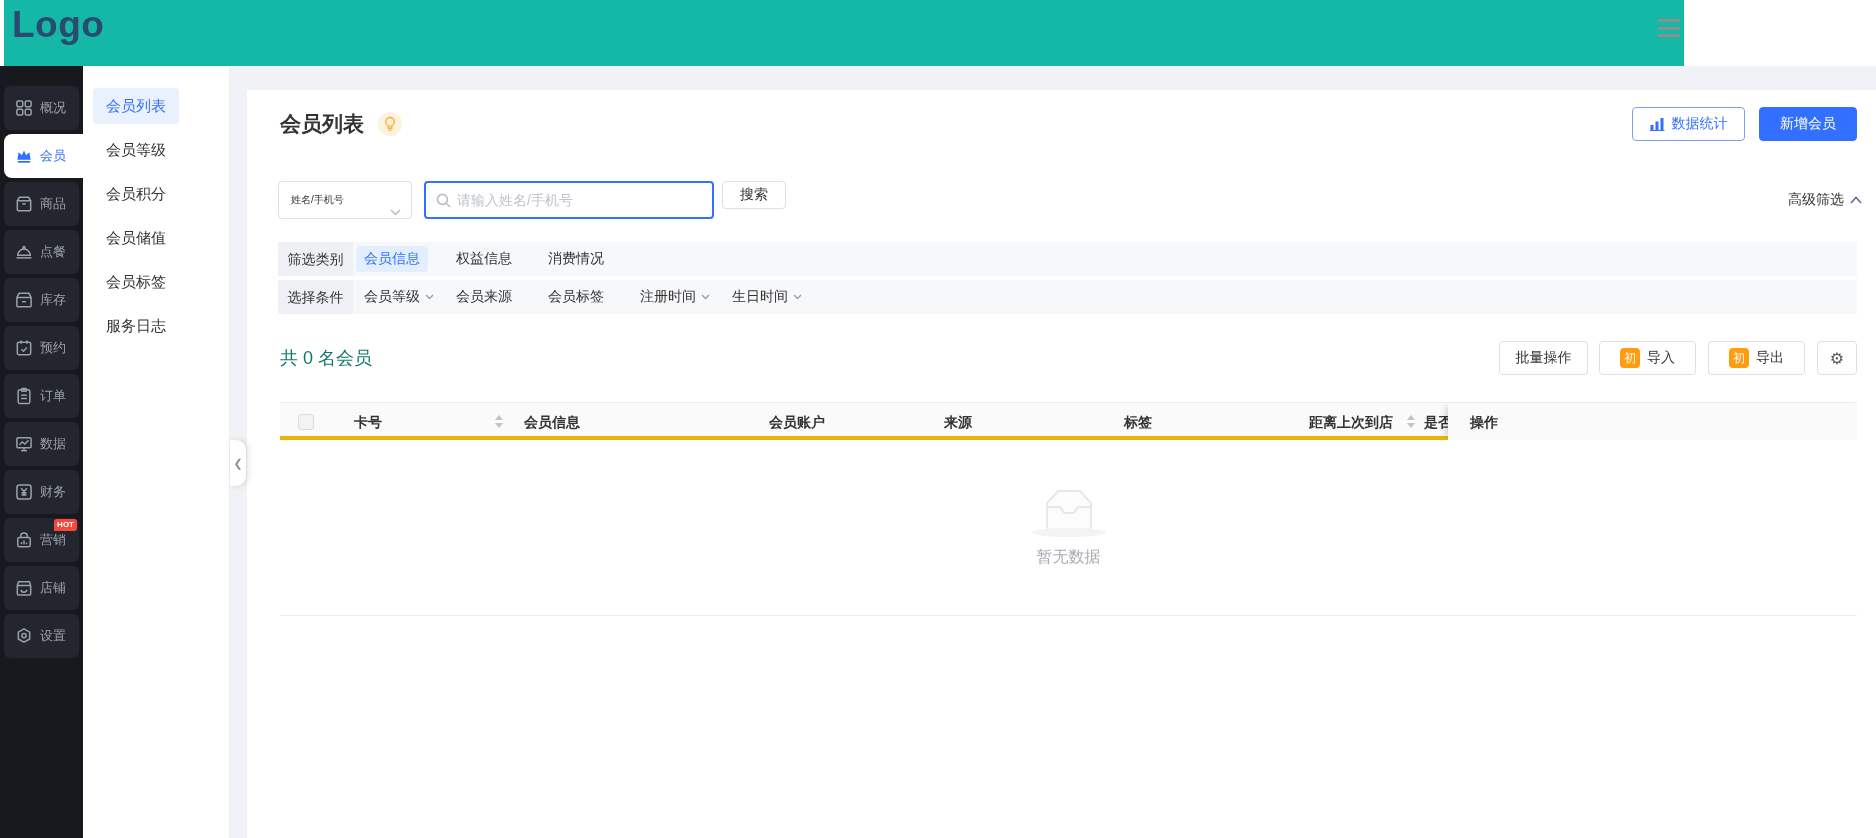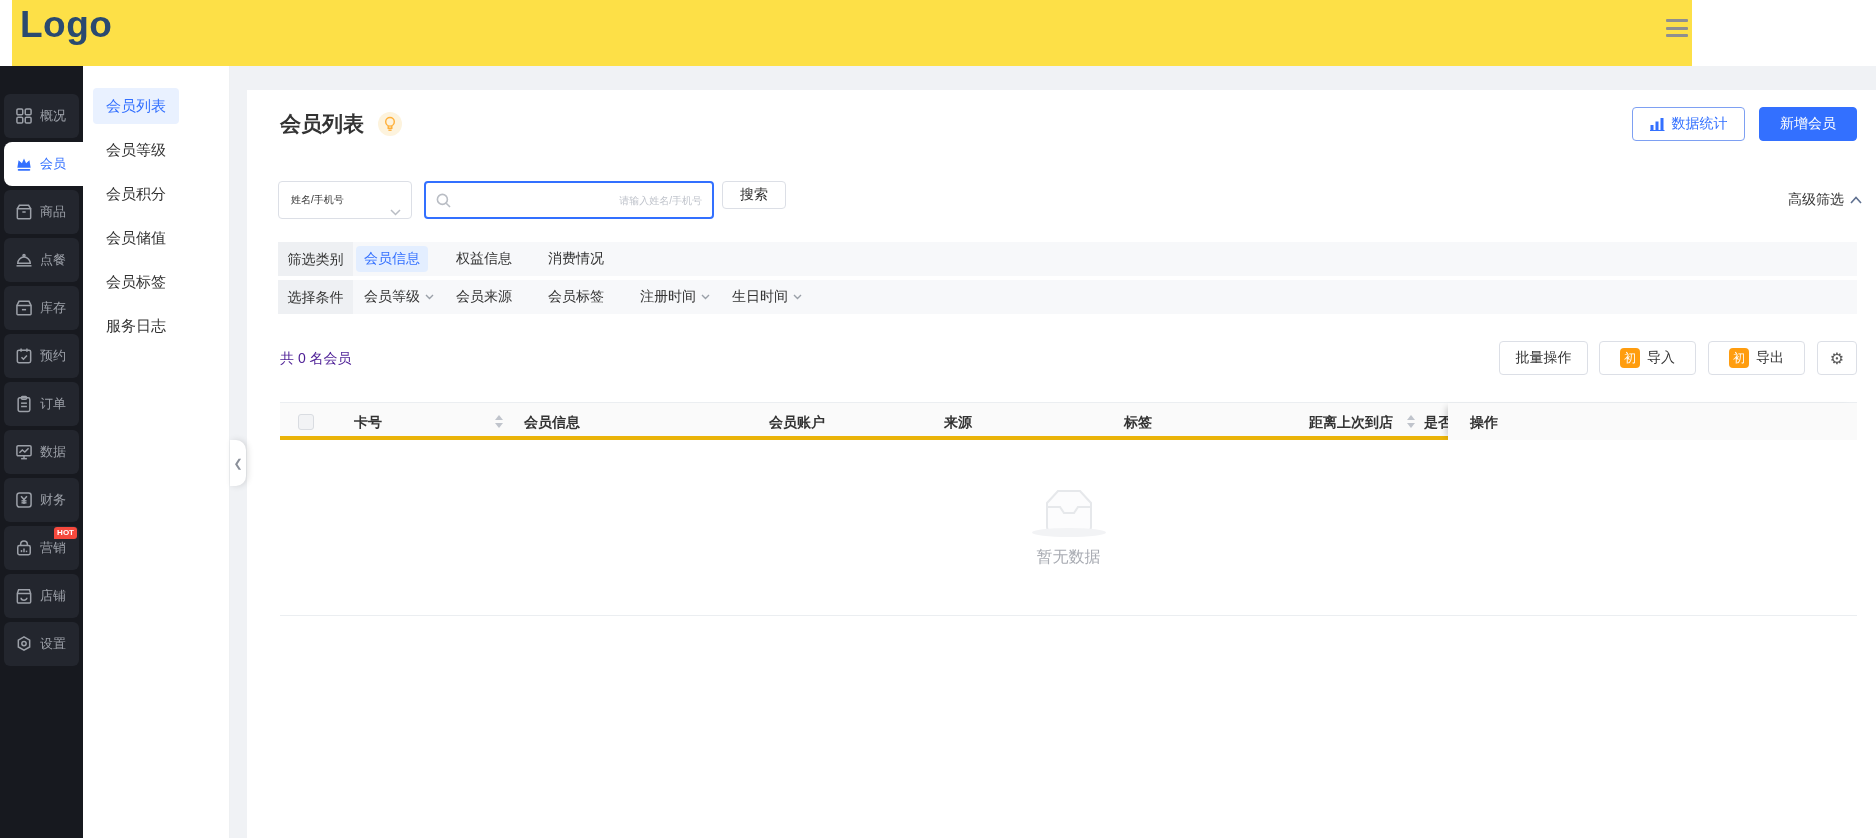--- a/index.html
+++ b/index.html
@@ -1,27 +1,27 @@
 <!DOCTYPE html>
 <html><head>
 <meta charset="utf-8">
 <style>
   * { margin:0; padding:0; box-sizing:border-box; }
   html,body { width:1876px; height:838px; overflow:hidden; background:#fff;
     font-family:"Liberation Sans","DejaVu Sans",sans-serif; }
   .stage { position:relative; width:1876px; height:838px; }
 
   
-  .top-header { position:absolute; left:12px; top:0; width:1680px; height:66px; background:#fde047; z-index:30; }
+  .top-header { position:absolute; left:4px; top:0; width:1680px; height:66px; background:#14b8a6; z-index:30; }
   .logo { position:absolute; left:8px; top:4px; font-size:37px; font-weight:bold; color:#2a4a70; letter-spacing:0.5px; }
   .hamburger { position:absolute; right:3px; top:17px; width:24px; height:22px; display:flex; flex-direction:column; justify-content:space-between; padding:2px 1px; cursor:pointer; }
   .hamburger i { display:block; height:3px; background:#8f8f8f; border-radius:1px; }
 
   
-  .nav-dark { position:absolute; left:0; top:66px; width:83px; height:772px; background:#17191f; padding-top:28px; z-index:20; }
+  .nav-dark { position:absolute; left:0; top:66px; width:83px; height:772px; background:#17191f; padding-top:20px; z-index:20; }
   .nav-item { position:relative; width:75px; height:44px; margin:0 4px 4px 4px; border-radius:6px;
     background:#23262e; color:#9ca0a8; display:flex; align-items:center; padding-left:10px; cursor:pointer; }
   .nav-item .nicon { width:20px; height:20px; display:inline-flex; }
   .nav-item .nicon svg { width:20px; height:20px; }
   .nav-item .nlabel { font-size:13px; margin-left:6px; white-space:nowrap; }
   .nav-item.active { background:#ffffff; color:#3370ff; width:79px; border-radius:8px 0 0 8px; margin-right:0; }
   .hot-badge { position:absolute; top:1px; right:2px; background:#f5493d; color:#fff; font-size:8px; font-weight:bold;
     line-height:1; padding:2px 3px; border-radius:3px 3px 3px 0; }
 
   
@@ -53,39 +53,39 @@
   .btn-primary { width:98px; background:#3370ff; border-color:#3370ff; color:#fff; }
 
   
   .search-row { position:absolute; left:0; right:0; top:91px; height:38px; }
   .field-select { position:absolute; left:31px; width:134px; height:38px; border:1px solid #dcdfe6; border-radius:4px;
     font-size:10px; color:#333; line-height:36px; padding-left:12px; cursor:pointer; background:#fff; }
   .field-select .chev { position:absolute; right:10px; top:13px; }
   .search-box { position:absolute; left:177px; width:290px; height:38px; border:2px solid #3370ff; border-radius:4px;
     display:flex; align-items:center; padding:0 10px; background:#fff; }
   .search-box svg { flex:0 0 auto; margin-right:6px; }
-  .search-box input { border:none; outline:none; flex:1; font-size:10px; color:#b91c1c; background:transparent;
-    font-family:"Liberation Sans","DejaVu Sans",sans-serif;text-align:right; }
+  .search-box input { border:none; outline:none; flex:1; font-size:14px; color:#b91c1c; background:transparent;
+    font-family:"Liberation Sans","DejaVu Sans",sans-serif; }
   .search-box input::placeholder { color:#bfc3cb; }
   .btn-search { position:absolute; left:475px; width:64px; height:28px;font-family:Liberation Mono, monospace; }
   .adv-filter { position:absolute; right:14px; top:0; height:38px; display:flex; align-items:center; font-size:14px; color:#333; cursor:pointer; }
   .adv-filter svg { margin-left:6px; }
 
   
   .filter-panel { position:absolute; left:31px; right:19px; top:152px; }
   .f-row { display:flex; height:34px; background:#f7f8fa; margin-bottom:4px; align-items:center; }
   .f-label { width:75px; height:34px; line-height:34px; background:#eef0f3; color:#333; font-size:14px; text-align:center; flex:0 0 auto; }
   .f-items { display:flex; padding-left:11px; align-items:center; }
   .f-slot { width:92px; font-size:14px; color:#333; display:flex; align-items:center; cursor:pointer; }
   .f-slot .pill { color:#3370ff; background:#e3eeff; border-radius:4px; padding:4px 8px; margin-left:-8px; }
   .f-slot .chev { margin-left:5px; display:inline-flex; }
 
   
   .stats-row { position:absolute; left:33px; right:19px; top:251px; height:34px; }
-  .summary { float:left; font-size:14px; color:#4c1d95; line-height:34px; }
+  .summary { float:left; font-size:18px; color:#0f766e; line-height:34px; }
   .toolbar { float:right; }
   .btn-batch { width:89px; margin-right:11px; }
   .btn-io { width:97px; margin-right:12px; }
   .badge-chu { display:inline-flex; align-items:center; justify-content:center; width:20px; height:20px; background:#ff9d0f;
     color:#fff; font-size:12px; border-radius:4px; margin-right:7px; }
   .btn-gear { width:40px; margin-right:0; color:#595959; font-size:16px; }
 
   
   .table { position:absolute; left:33px; right:19px; top:304px; }
   .thead { position:relative; height:38px; background:#fafafa; border-top:1px solid #ebeef1; border-bottom:4px solid #eab308;margin-top:8px; }

